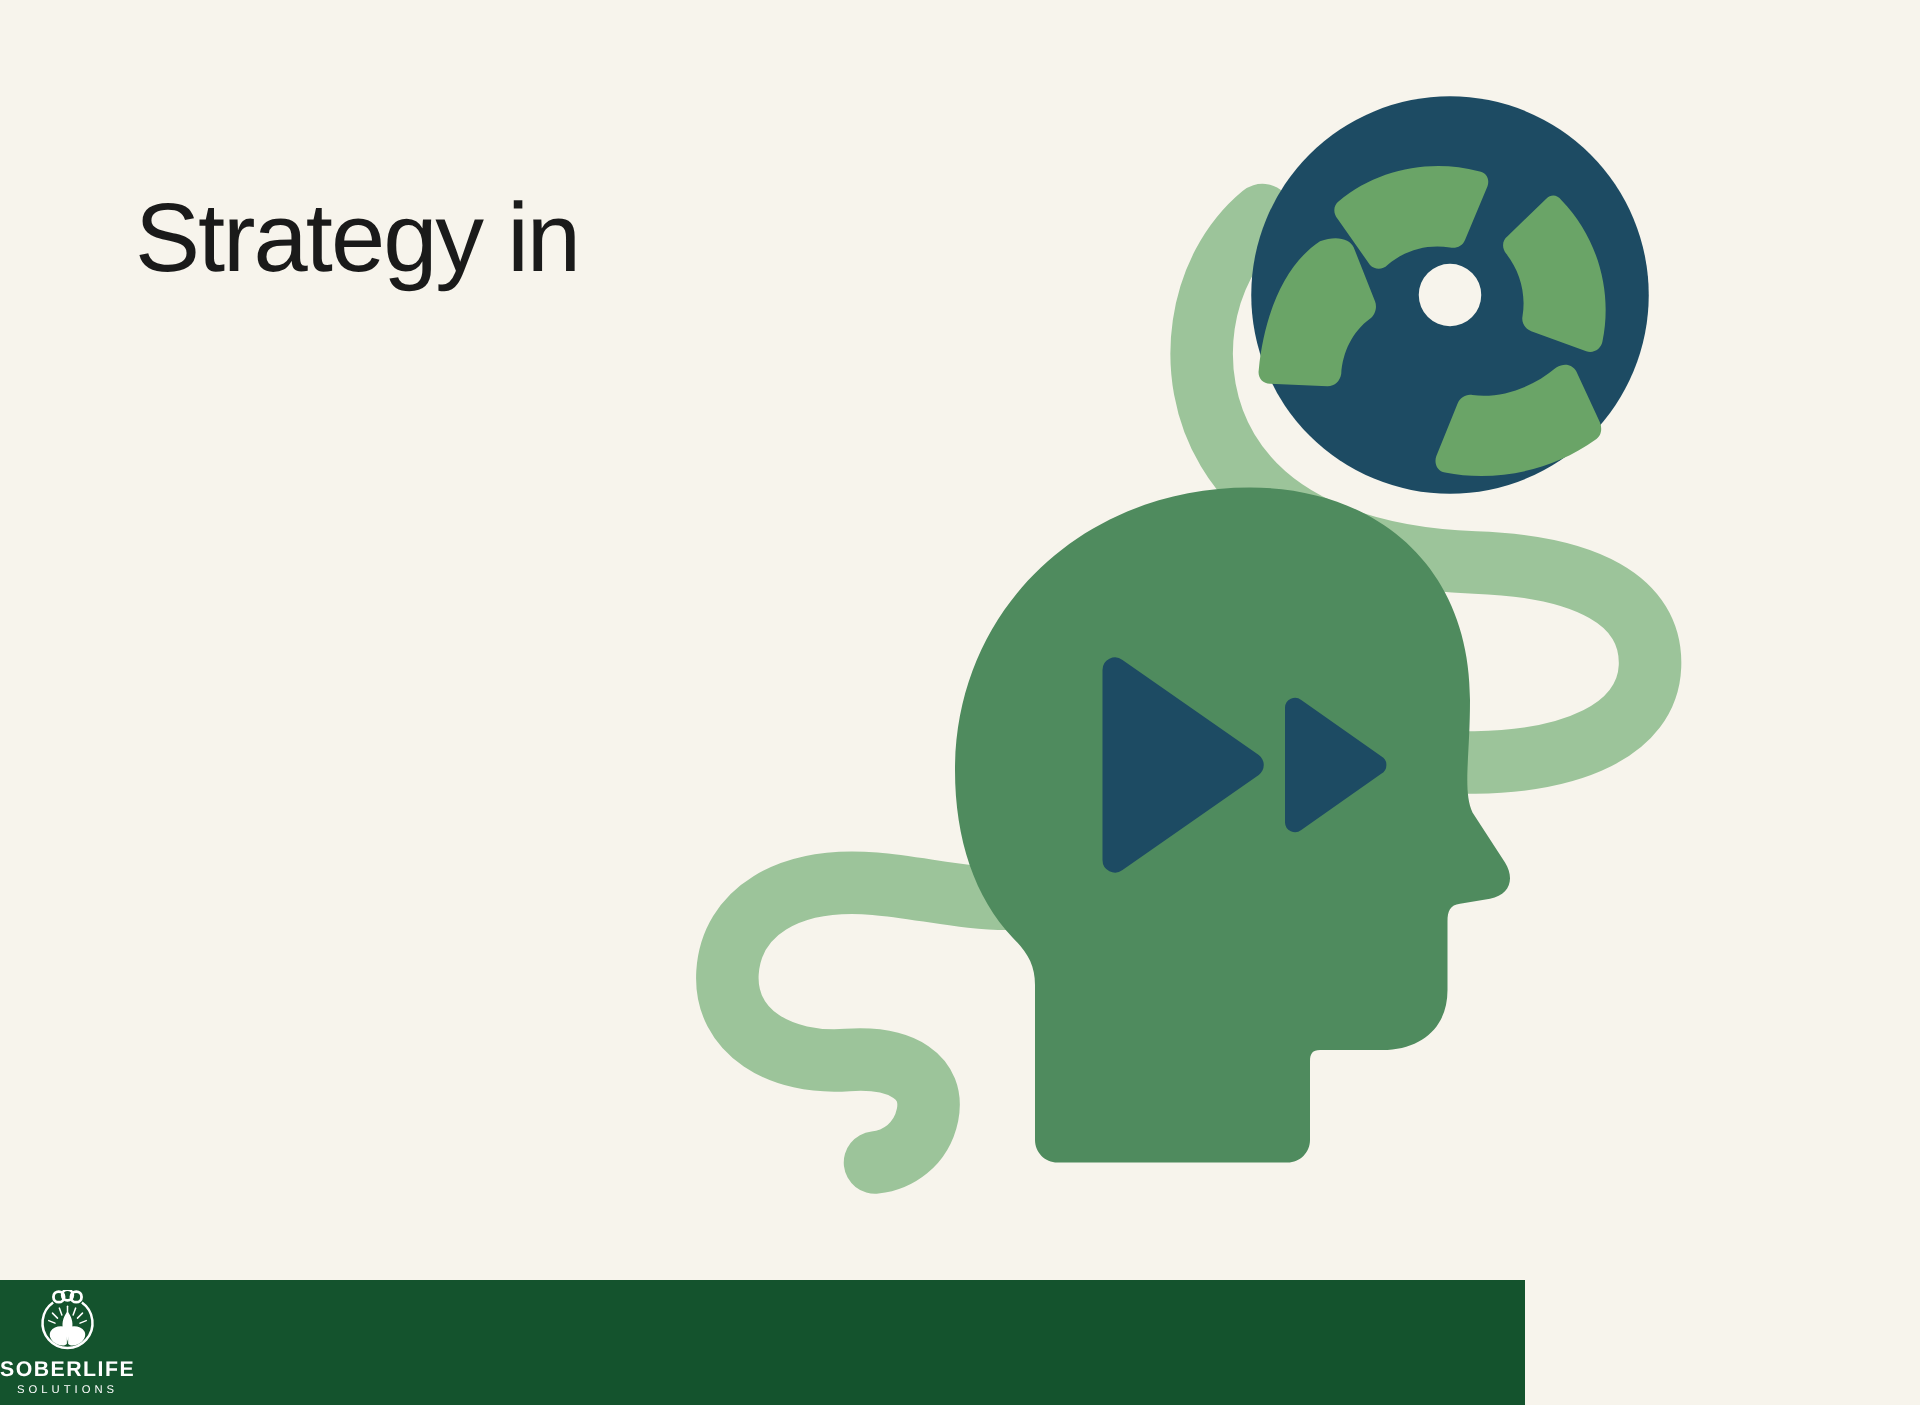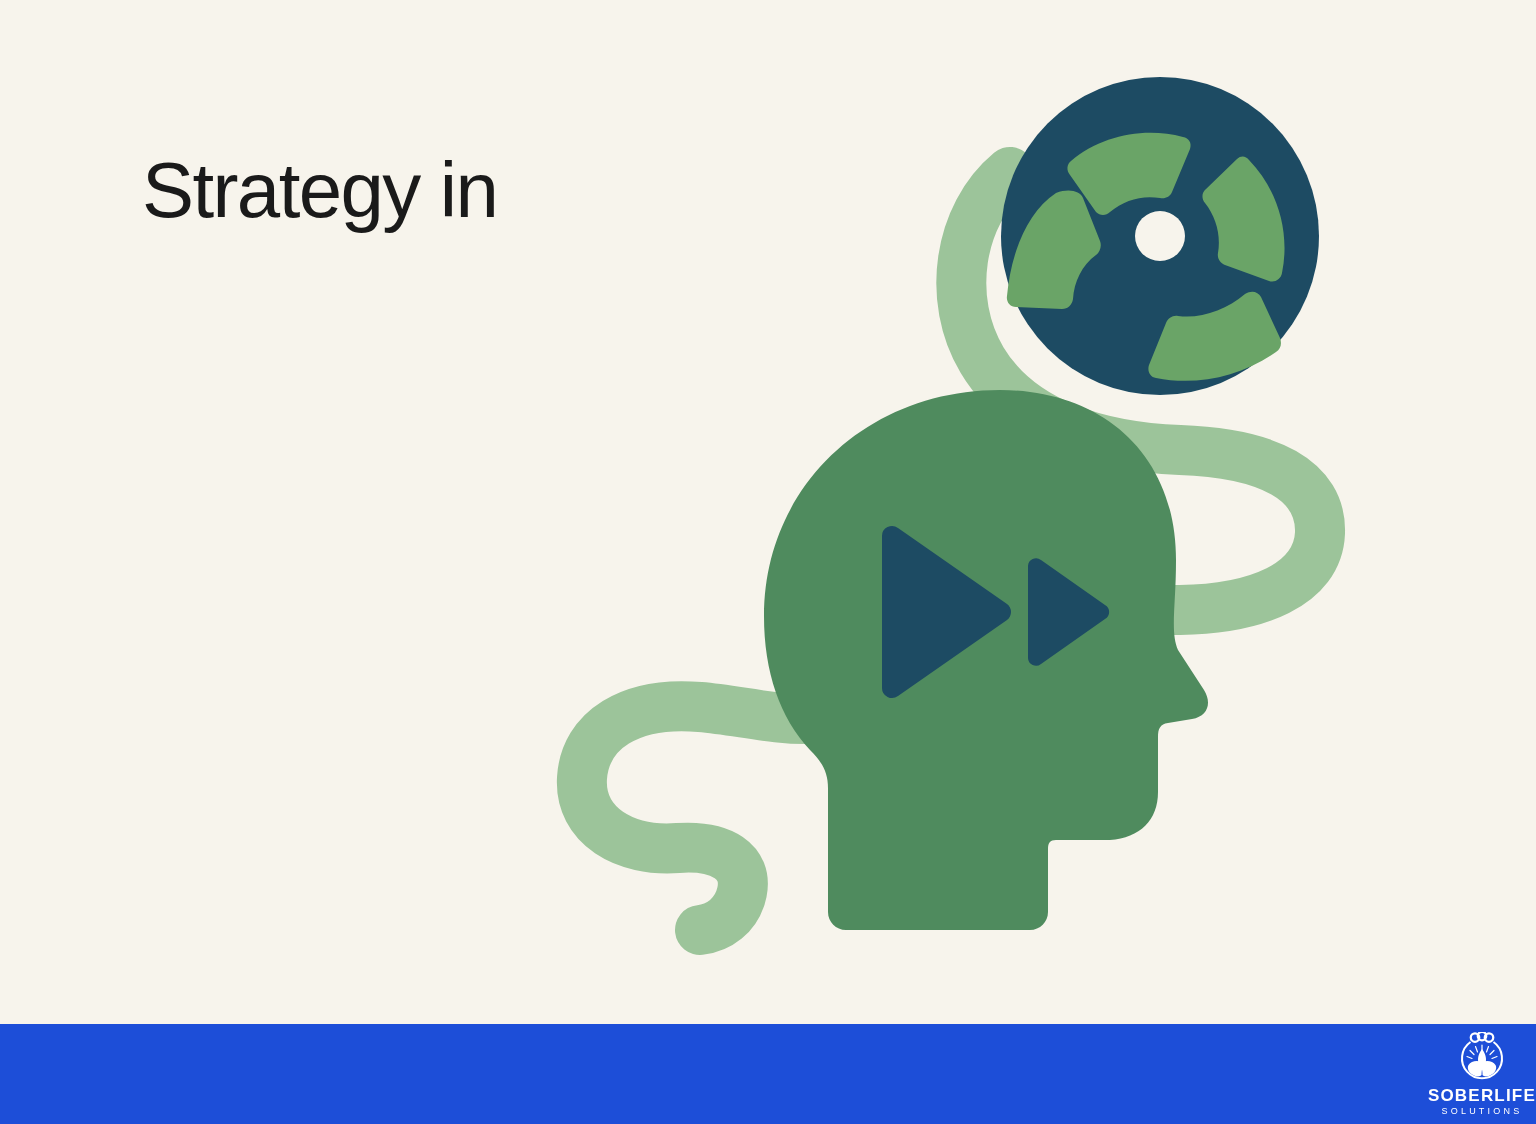--- a/index.html
+++ b/index.html
@@ -45,33 +45,33 @@
   }
   .hl-sub {
     font-size: 78px;
     font-weight: 400;
     line-height: 1.20;
     letter-spacing: -1.6px;
     color: #1a1a1a;
     margin: 0;
     white-space: nowrap;
   }
-  .hl-sub-first { margin-top: 26px; margin-left: 34px; }
+  .hl-sub-first { margin-top: 26px; }
 
   
   #footer-bar {
     position: absolute;
     left: 0;
     top: 1024px;
-    width: 1536px;
+    width: 1220px;
     height: 100px;
-    background: #1d4ed8;
+    background: #14532d;
     display: flex;
     flex-direction: column;
-    align-items: flex-end;
+    align-items: flex-start;
     justify-content: center;
   }
   #logo-lockup {
     display: flex;
     flex-direction: column;
     align-items: center;
     line-height: 1;
   }
   #logo-mark { display: block; }
   .logo-word {

